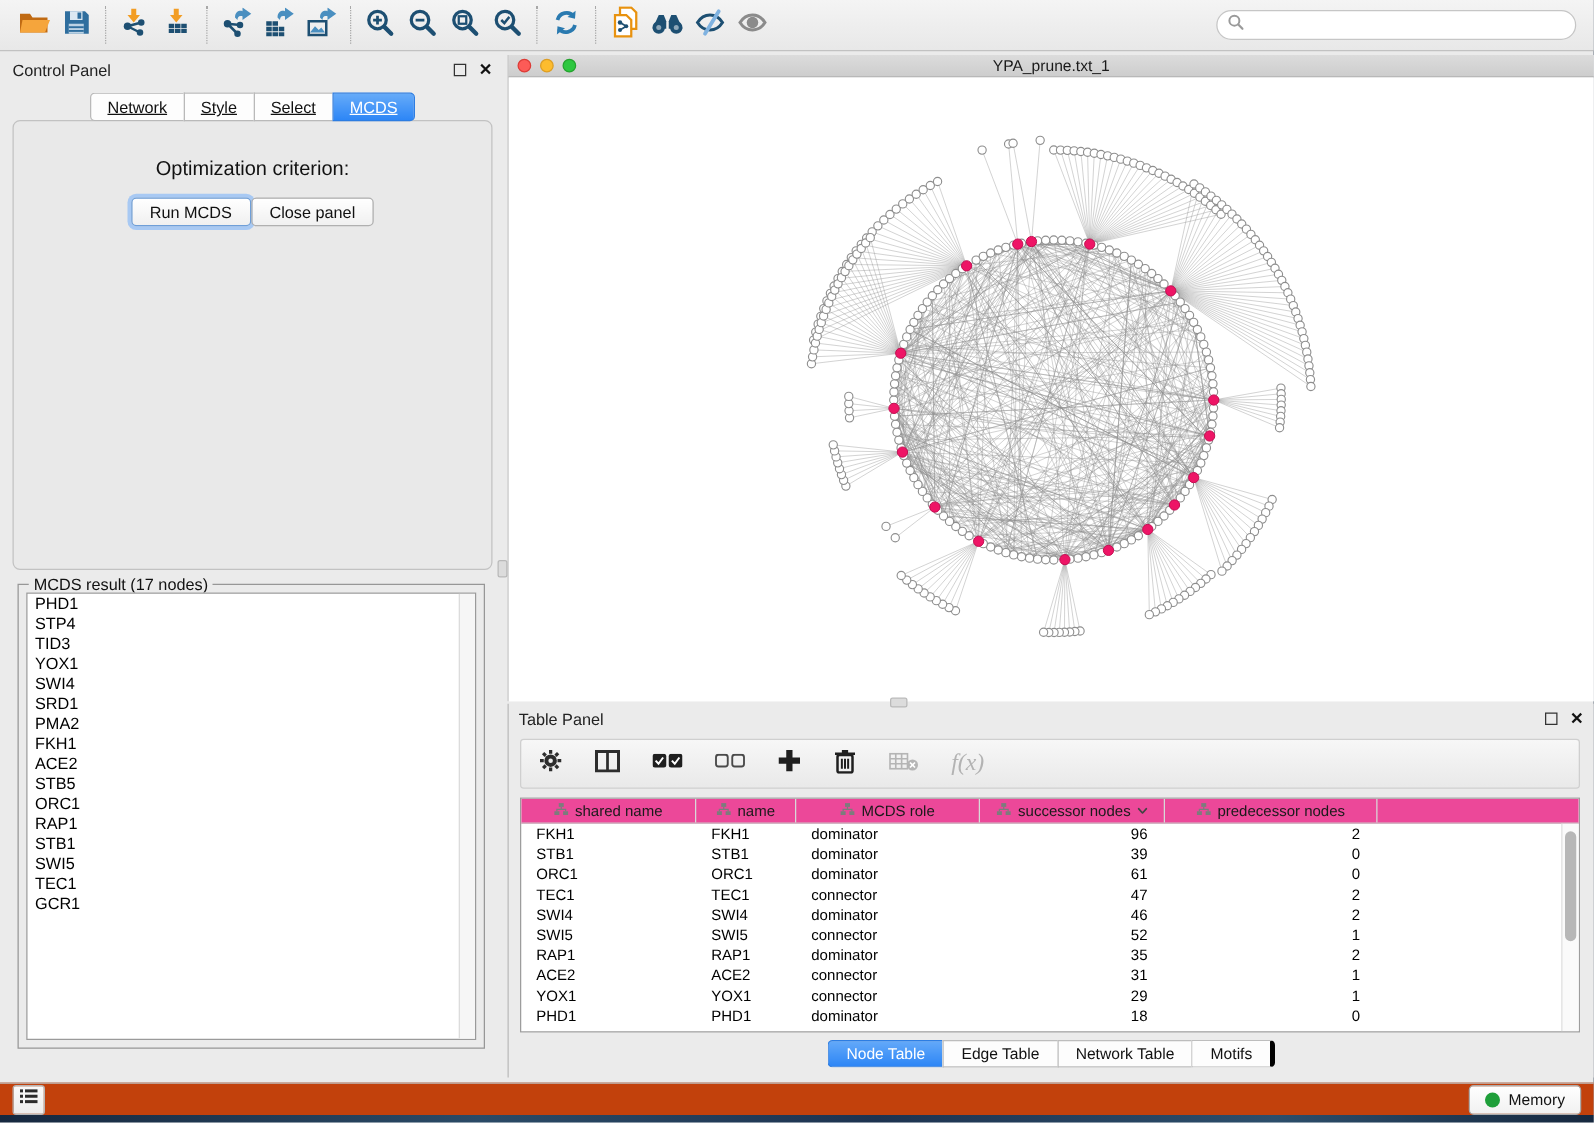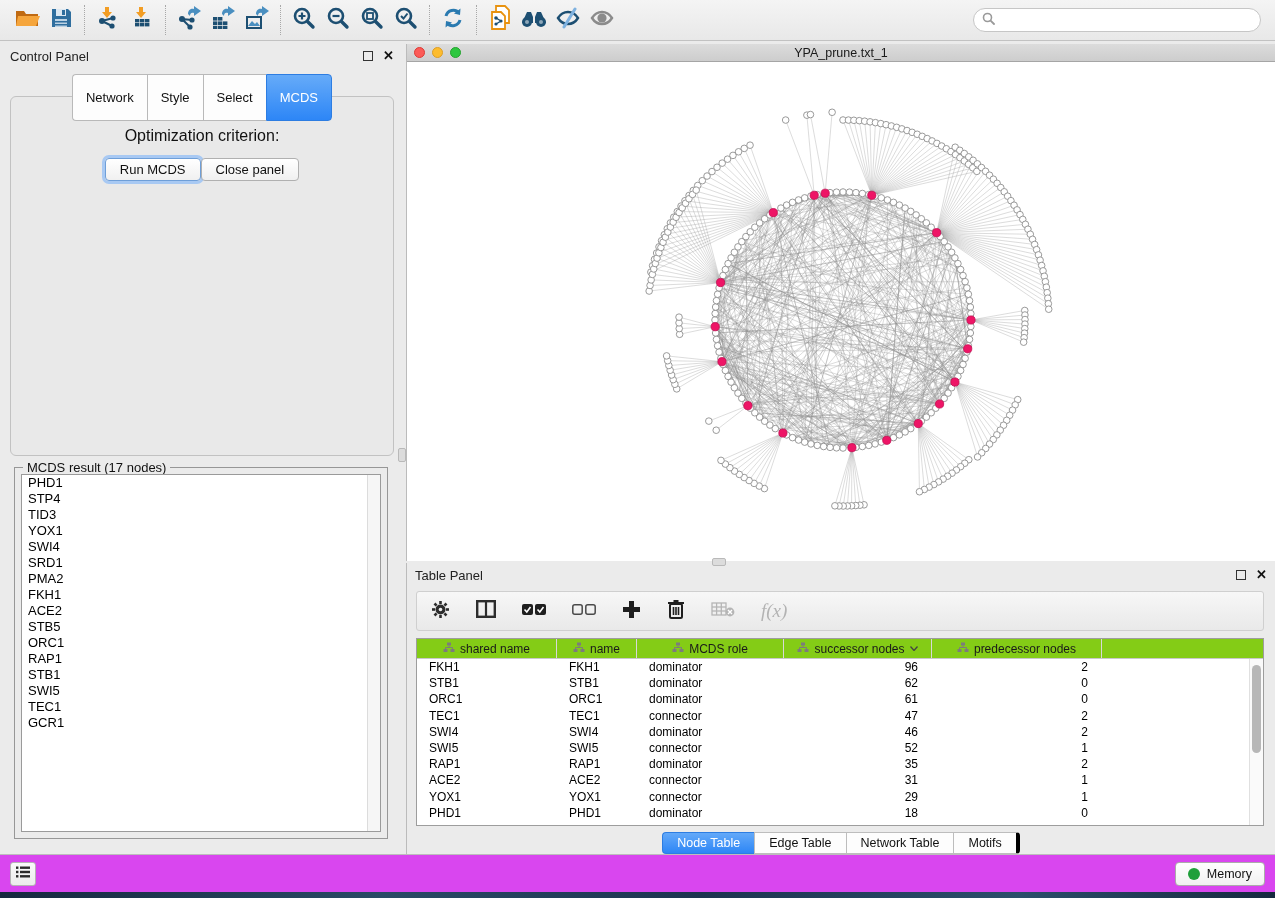--- a/index.html
+++ b/index.html
@@ -17,21 +17,21 @@
 
   
   .panel-titlebar { height:24px; display:flex; align-items:center; padding:0 8px; font-size:13px; color:#222; }
   .panel-controls { margin-left:auto; display:flex; gap:10px; align-items:center; }
   .float-box { width:10px; height:10px; border:1.5px solid #333; display:inline-block; }
   .close-x { font-size:13px; font-weight:bold; color:#111; line-height:10px; cursor:pointer; }
 
   
   .control-panel { position:absolute; left:2px; top:44px; width:400px; bottom:30px; background:#ebebeb; }
   .cp-tabs { position:absolute; top:30px; left:0; width:100%; display:flex; justify-content:center; z-index:2; }
-  .cp-tab { background:#fdfdfd; border:1px solid #b9b9b9; border-right:none; padding:15px 13px; font-size:13px; color:#111; cursor:pointer; }
+  .cp-tab { background:#fdfdfd; border:1px solid #b9b9b9; border-right:none; padding:3px 13px; font-size:13px; color:#111; cursor:pointer;text-decoration:underline; }
   .cp-tab:first-child { border-radius:4px 0 0 4px; }
   .cp-tab:last-child { border-right:1px solid #b9b9b9; border-radius:0 4px 4px 0; }
   .cp-tab.active { background:linear-gradient(#66abf9,#2d86f6); color:#fff; border-color:#2d7de2; }
   .cp-inner { position:absolute; top:52px; left:8px; right:8px; height:360px; background:#e9e9e9; border:1px solid #c2c2c2; border-radius:6px; padding-top:30px; }
   .opt-label { text-align:center; font-size:16px; color:#111; margin-bottom:12px; }
   .dropdown { width:312px; height:25px; margin:0 auto; background:#fff; border:1px solid #b5b5b5; border-radius:5px; display:flex; align-items:center; cursor:pointer; overflow:hidden; }
   .dropdown .dd-text { flex:1; font-size:13px; padding-left:9px; color:#111; white-space:nowrap; }
   .dd-stepper { width:19px; height:25px; background:linear-gradient(#6fb1fb,#2f86f6); display:flex; flex-direction:column; align-items:center; justify-content:center; gap:1px; border-radius:0 4px 4px 0; }
   .dd-stepper svg { display:block; }
   .btn-row { display:flex; justify-content:center; margin-top:13px; }
@@ -60,37 +60,37 @@
   .h-grip { position:absolute; left:712px; top:558px; width:14px; height:8px; background:#dcdcdc; border:1px solid #b9b9b9; border-radius:2px; z-index:5; }
 
   
   .table-panel { position:absolute; left:406px; top:563px; right:0; bottom:30px; background:#ebebeb; border-left:1px solid #bbb; }
   .tbl-toolbar { position:absolute; left:9px; right:11px; top:28px; height:40px; background:linear-gradient(#f7f7f7,#e9e9e9); border:1px solid #cfcfcf; border-radius:3px; display:flex; align-items:center; padding:0 14px; gap:26px; }
   .tt-btn { display:flex; align-items:center; justify-content:center; cursor:pointer; }
   .tt-btn.disabled { cursor:default;align-items:center; }
   .fx { font-family:"Liberation Serif", serif; font-style:italic; font-size:19px; color:#b3b3b3; }
 
   .data-table { position:absolute; left:9px; right:11px; top:75px; bottom:36px; background:#fff; border:1px solid #9d9d9d; overflow:hidden; }
-  .thead { display:flex; height:20px; background:#84cc16; border-bottom:1px solid #c9c9c9; }
+  .thead { display:flex; height:20px; background:#ec4899; border-bottom:1px solid #c9c9c9; }
   .th { display:flex; align-items:center; justify-content:center; gap:5px; font-size:12px; color:#1a1a1a; border-right:1px solid #d8d8d8; cursor:pointer; overflow:hidden; }
   .th:last-child { border-right:none; }
   .tr { display:flex; height:16.2px; align-items:center; }
   .td { font-size:12px; color:#000; padding-left:12px; overflow:hidden; white-space:nowrap; }
   .td.num { text-align:right; padding-right:14px; padding-left:0; }
   .tbl-vscroll { position:absolute; right:0; top:20px; bottom:0; width:14px; background:#fafafa; border-left:1px solid #e0e0e0; }
   .tbl-thumb { position:absolute; left:2px; right:2px; top:6px; height:88px; background:#b7b7b7; border-radius:5px; }
 
   .bottom-tabs { position:absolute; left:0; right:0; bottom:8px; display:flex; justify-content:center; }
   .bt-tab { background:#fdfdfd; border:1px solid #bdbdbd; border-right:none; padding:3px 14px; font-size:12.5px; color:#111; cursor:pointer; }
   .bt-tab:first-child { border-radius:4px 0 0 4px; }
   .bt-tab:last-child { border-right:4px solid #000000; border-radius:0 4px 4px 0; }
   .bt-tab.active { background:linear-gradient(#63a9f9,#2d86f6); color:#fff; border-color:#2d7de2; }
 
   
-  .statusbar { position:absolute; left:0; right:0; bottom:0; height:38px; background:#d946ef; border-top:1px solid #bdbdbd; display:flex; align-items:center; padding:0 10px; }
+  .statusbar { position:absolute; left:0; right:0; bottom:0; height:26px; background:#c2410c; border-top:1px solid #bdbdbd; display:flex; align-items:center; padding:0 10px; }
   .sb-left-btn { width:26px; height:24px; background:linear-gradient(#fafafa,#ececec); border:1px solid #b5b5b5; border-radius:3px; display:flex; align-items:center; justify-content:center; cursor:pointer; }
   .memory-btn { margin-left:auto; height:24px; background:linear-gradient(#ffffff,#f1f1f1); border:1px solid #ababab; border-radius:4px; display:flex; align-items:center; gap:7px; padding:0 12px; font-size:12.5px; color:#111; cursor:pointer; }
   .mem-dot { width:12px; height:12px; border-radius:50%; }
 </style>
 </head>
 <body>
 
 <div class="app">
 
   <div class="toolbar">
@@ -1506,21 +1506,21 @@
             <div class="td" style="width: 140px;">FKH1</div>
             <div class="td" style="width: 80px;">FKH1</div>
             <div class="td" style="width: 147px;">dominator</div>
             <div class="td num" style="width: 148px;">96</div>
             <div class="td num" style="width: 170px;">2</div>
           </div>
           <div class="tr">
             <div class="td" style="width: 140px;">STB1</div>
             <div class="td" style="width: 80px;">STB1</div>
             <div class="td" style="width: 147px;">dominator</div>
-            <div class="td num" style="width: 148px;">62</div>
+            <div class="td num" style="width: 148px;">39</div>
             <div class="td num" style="width: 170px;">0</div>
           </div>
           <div class="tr">
             <div class="td" style="width: 140px;">ORC1</div>
             <div class="td" style="width: 80px;">ORC1</div>
             <div class="td" style="width: 147px;">dominator</div>
             <div class="td num" style="width: 148px;">61</div>
             <div class="td num" style="width: 170px;">0</div>
           </div>
           <div class="tr">

